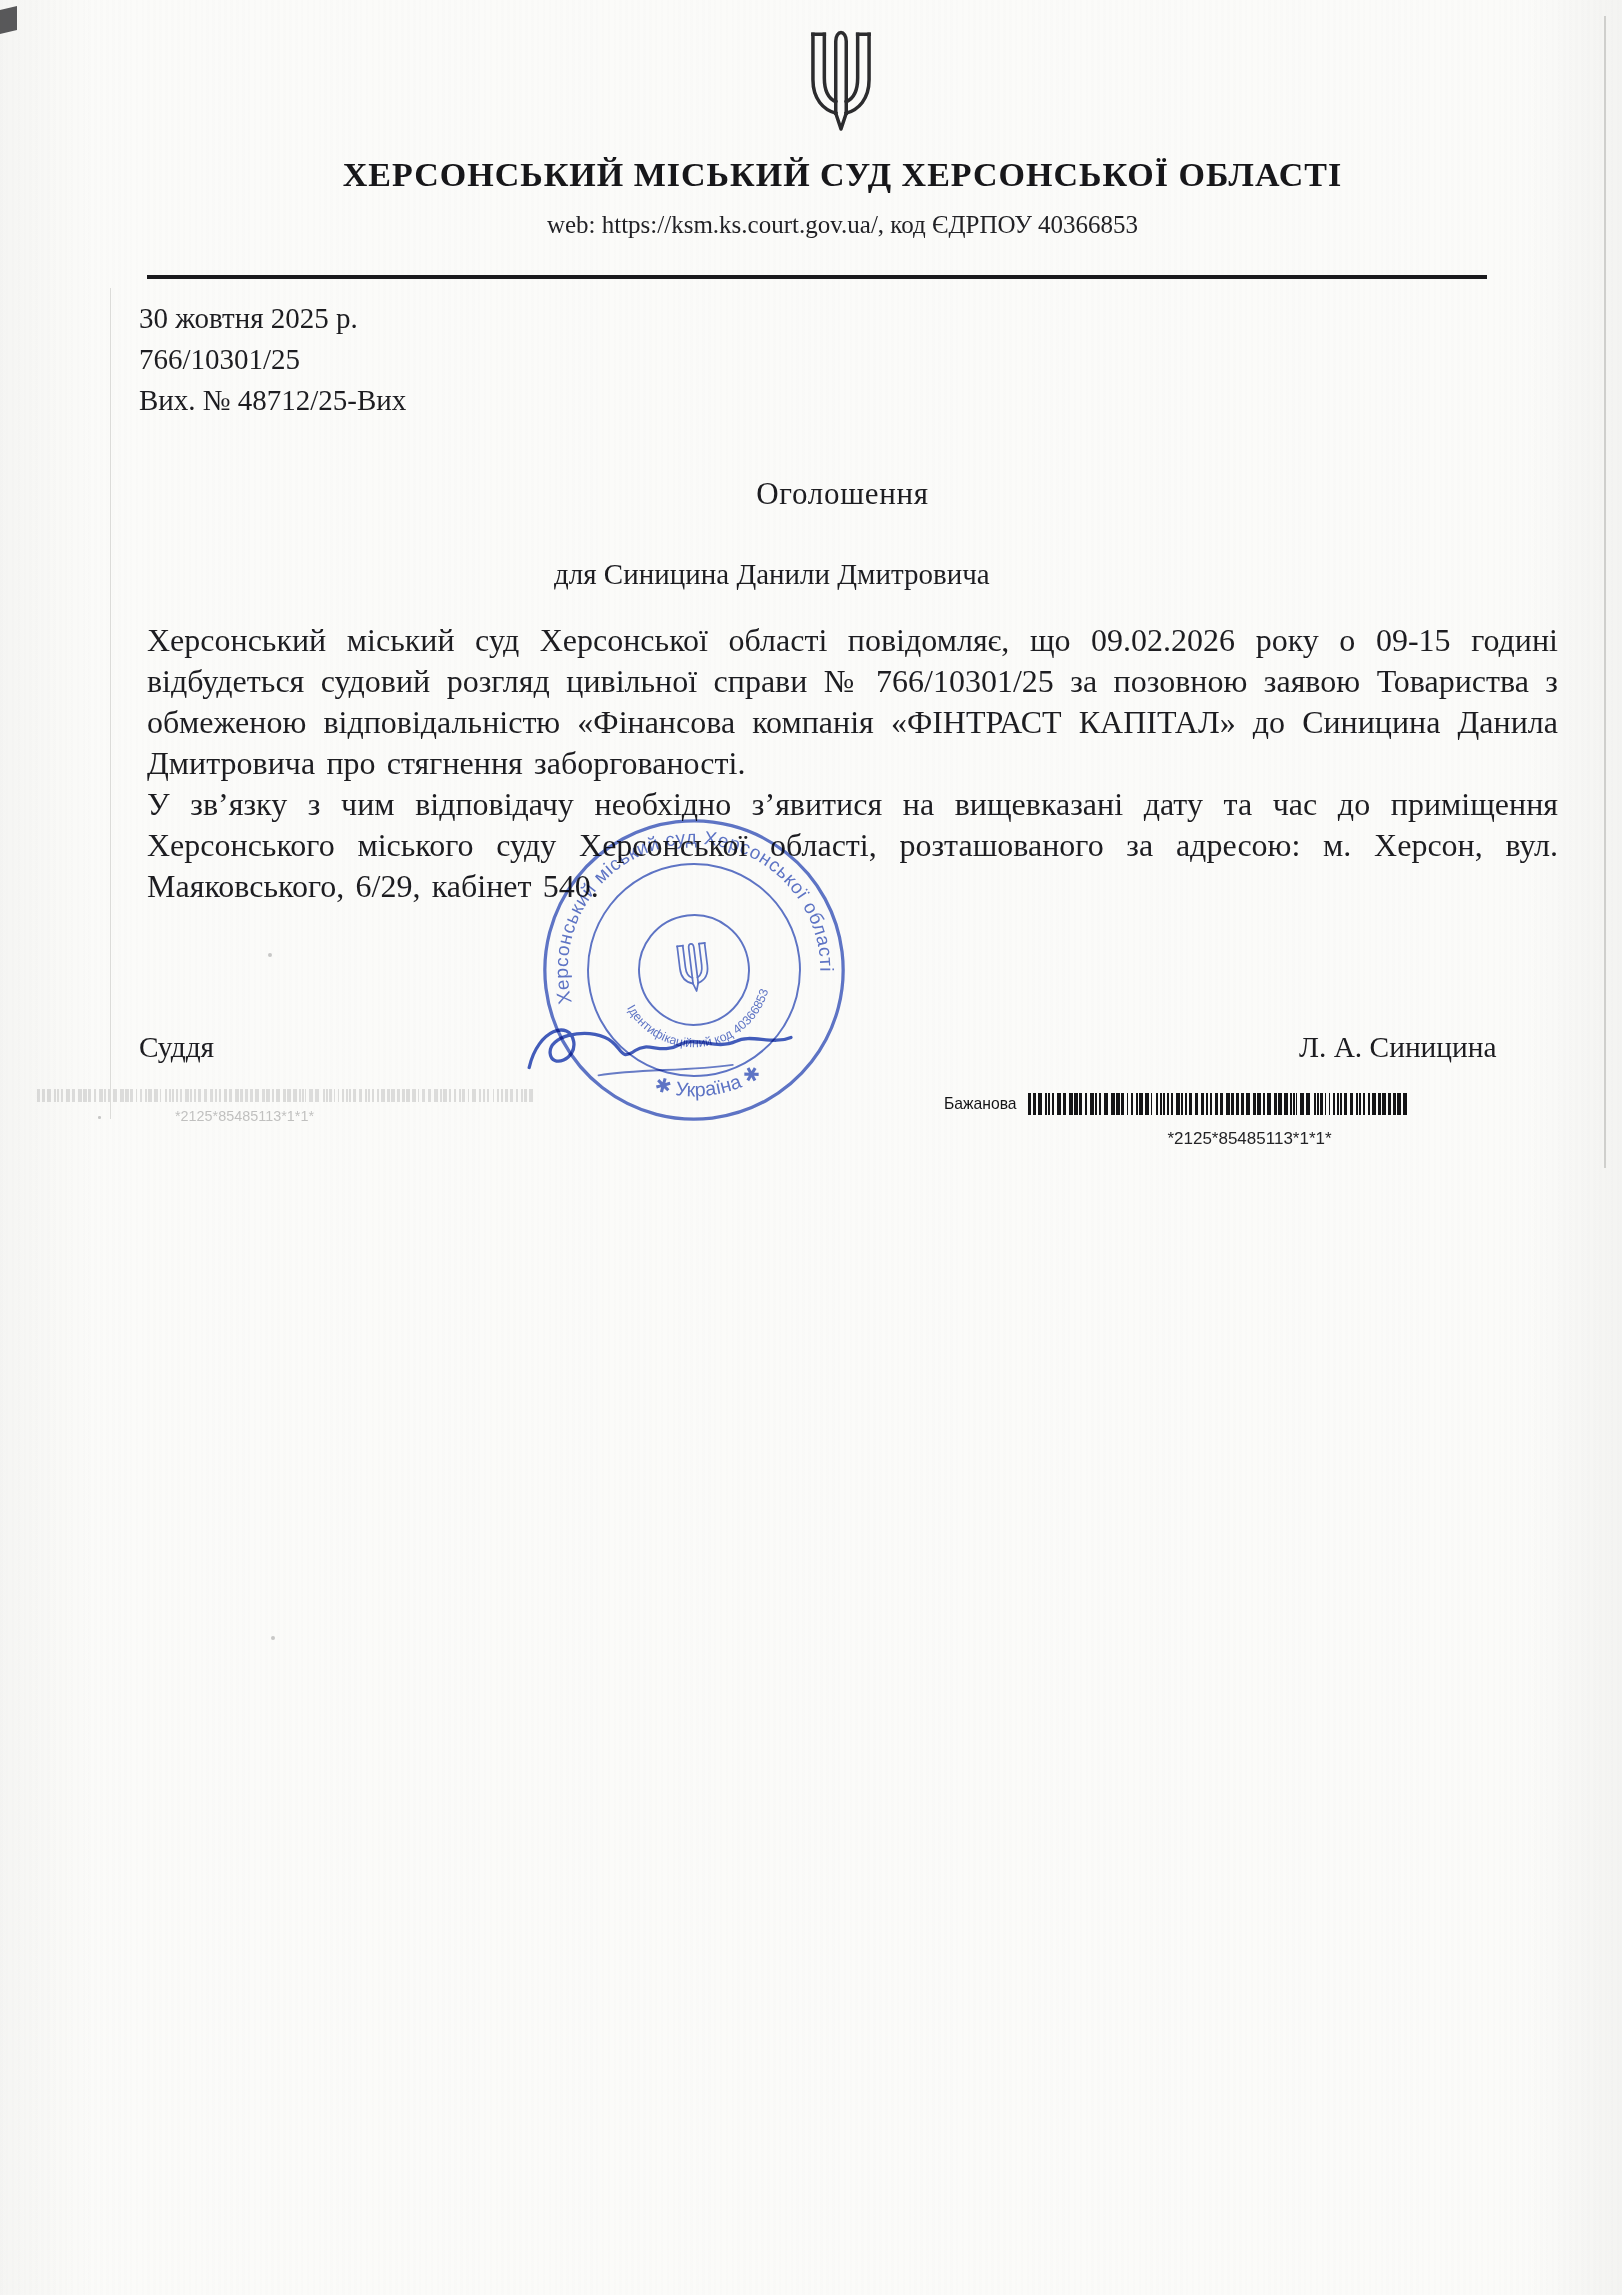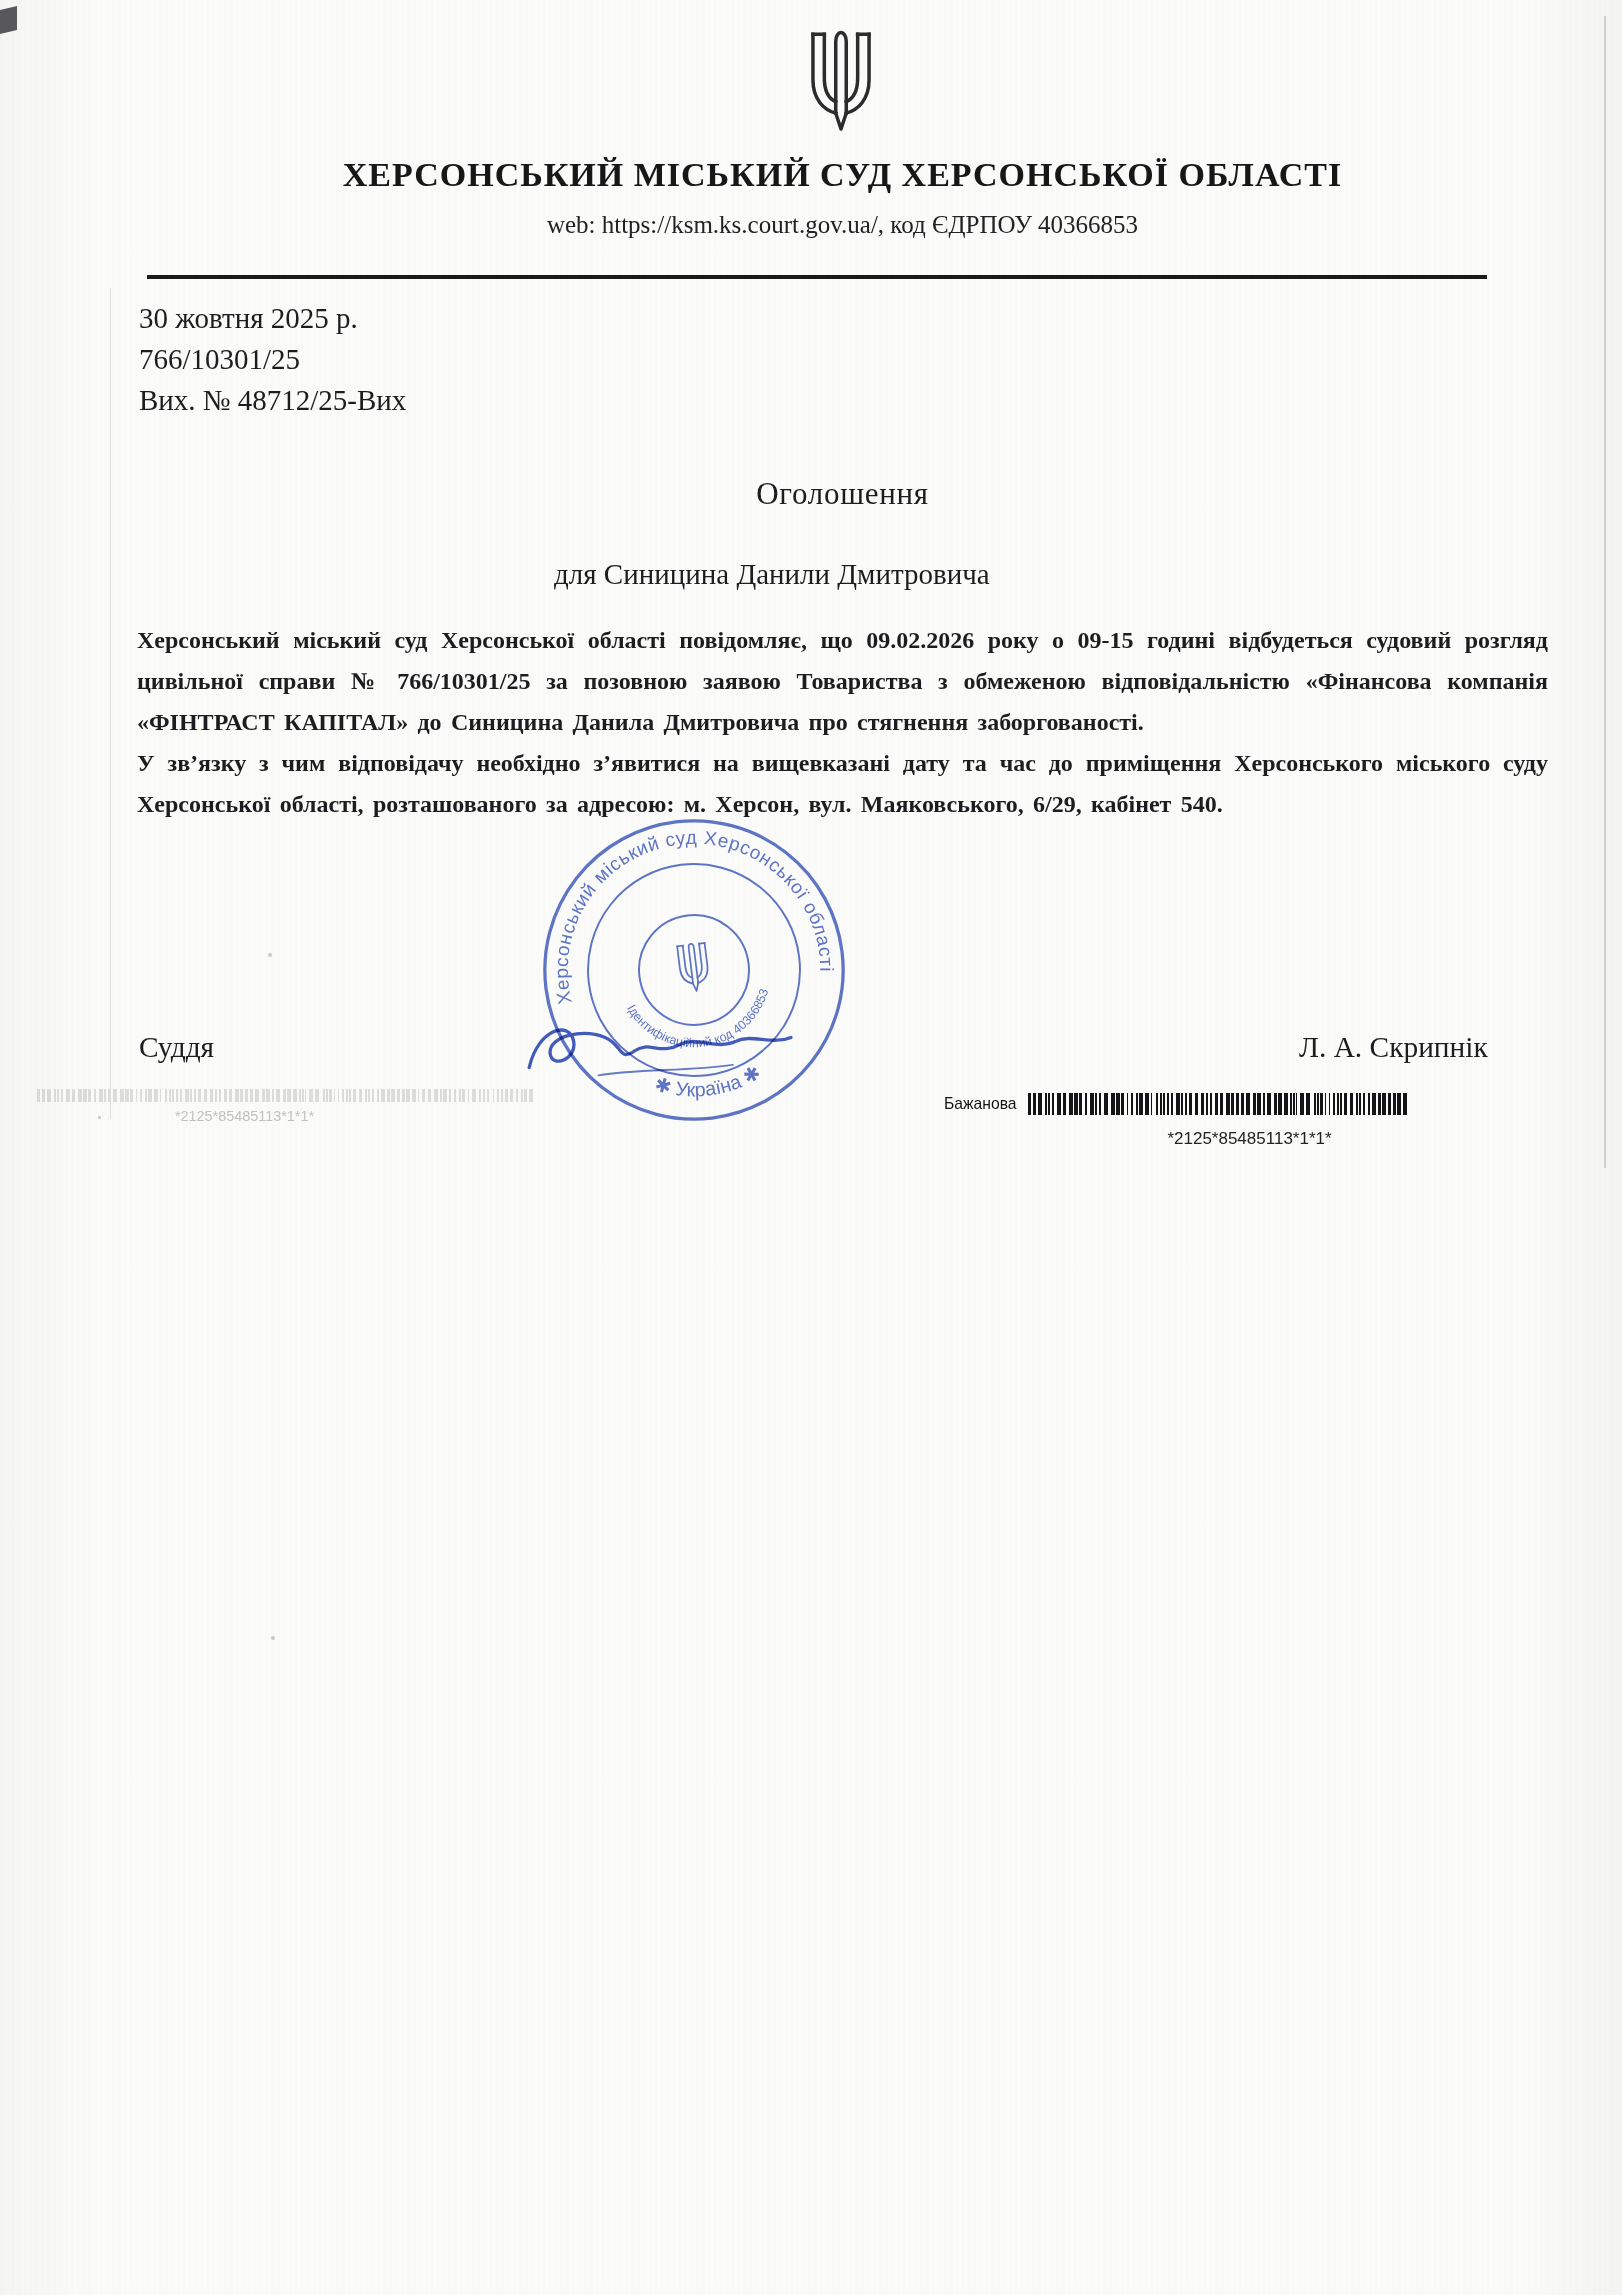--- a/index.html
+++ b/index.html
@@ -20,22 +20,22 @@
   .court-name{
     left:137px;width:1411px;top:156px;text-align:center;
     font-weight:bold;font-size:34px;letter-spacing:1px;color:#17171a;
   }
   .address{left:137px;width:1411px;top:208px;text-align:center;font-size:25px;line-height:34px;color:#222226;}
   .rule{left:147px;top:275px;width:1340px;border-top:4.6px solid #1a1a1d;}
   .meta{left:139px;top:298px;font-size:29px;line-height:41px;}
   .doc-title{left:137px;width:1411px;top:476px;text-align:center;font-size:31px;letter-spacing:0.7px;}
   .addressee{left:554px;top:558px;font-size:29px;}
   .body-text{
-    left:137px;width:1411px;top:620px;font-size:24px;line-height:41px;
-    text-align:justify;word-spacing:3.3px;z-index:1;font-weight:bold;
+    left:147px;width:1411px;top:620px;font-size:32px;line-height:41px;
+    text-align:justify;word-spacing:3.3px;z-index:1;
   }
   .body-text p{margin:0;}
   .sig-role{left:139px;top:1031px;font-size:29.4px;z-index:1;}
   .sig-name{left:1299px;top:1031px;font-size:29.4px;z-index:1;}
   .stamp{
     left:537px;top:813px;width:314px;height:314px;z-index:2;
     opacity:.82;mix-blend-mode:multiply;transform:rotate(-7deg);
   }
   .stamp text{font-family:"Liberation Sans","DejaVu Sans",sans-serif;}
   .signature-svg{left:520px;top:1011px;width:288px;height:79px;z-index:3;mix-blend-mode:multiply;}
@@ -96,21 +96,21 @@
 
   <div class="abs doc-title">Оголошення</div>
   <div class="abs addressee">для Синицина Данили Дмитровича</div>
 
   <div class="abs body-text">
     <p>Херсонський міський суд Херсонської області повідомляє, що 09.02.2026 року о 09-15 годині відбудеться судовий розгляд цивільної справи № 766/10301/25 за позовною заявою Товариства з обмеженою відповідальністю «Фінансова компанія «ФІНТРАСТ КАПІТАЛ» до Синицина Данила Дмитровича про стягнення заборгованості.</p>
     <p>У зв’язку з чим відповідачу необхідно з’явитися на вищевказані дату та час до приміщення Херсонського міського суду Херсонської області, розташованого за адресою: м. Херсон, вул. Маяковського, 6/29, кабінет 540.</p>
   </div>
 
   <div class="abs sig-role">Суддя</div>
-  <div class="abs sig-name">Л. А. Скрипнік</div>
+  <div class="abs sig-name">Л. А. Синицина</div>
 
   <svg class="abs stamp" viewBox="0 0 480 480">
     <g fill="none" stroke="#3b57be">
       <circle cx="240" cy="240" r="228" stroke-width="5"></circle>
       <circle cx="240" cy="240" r="162" stroke-width="3"></circle>
       <circle cx="240" cy="240" r="84" stroke-width="3"></circle>
     </g>
     <defs>
       <path id="arc-top" d="M49.9,273.5 A193,193 0 1 1 430.1,273.5"></path>
       <path id="arc-bottom" d="M58.6,306 A193,193 0 0 0 421.4,306"></path>

